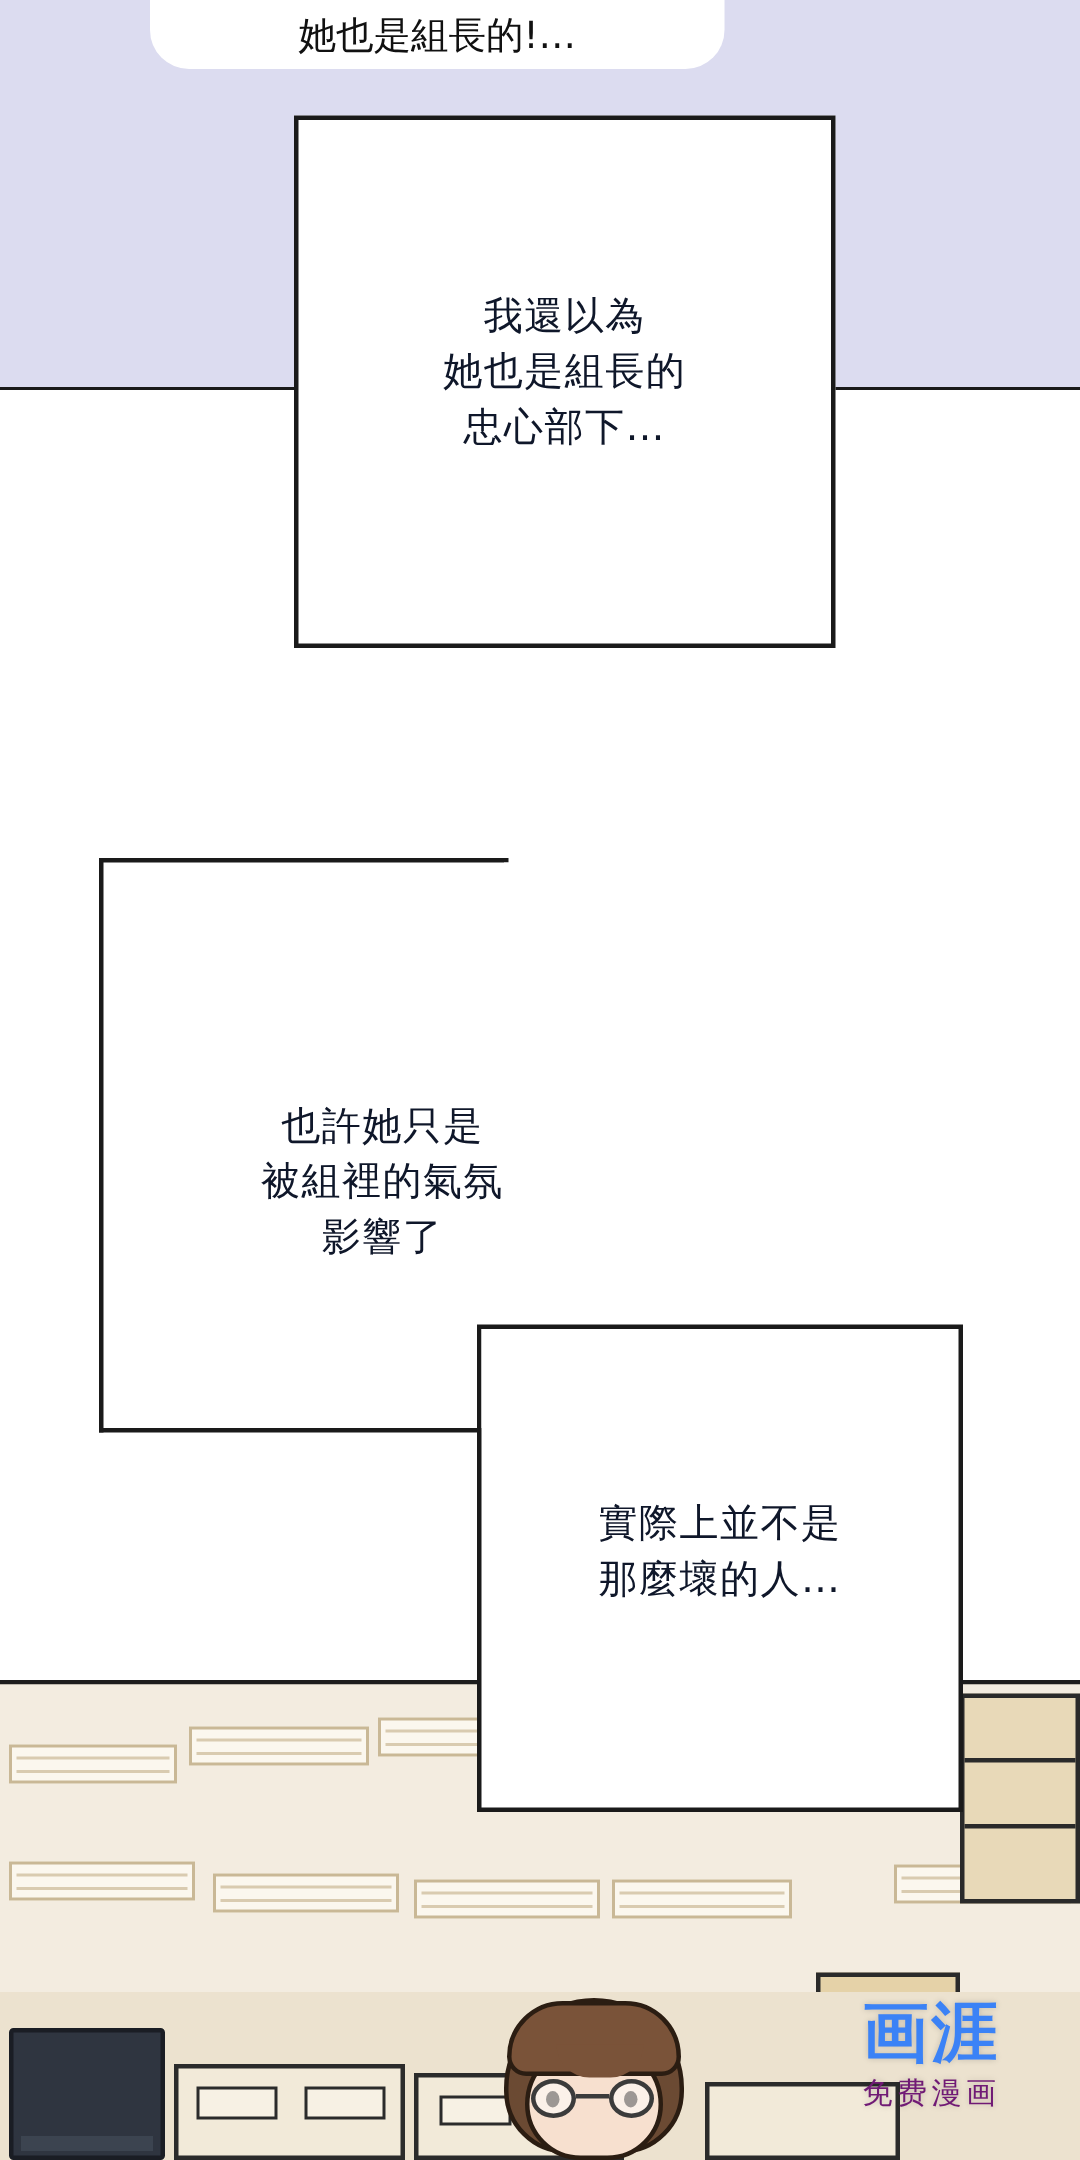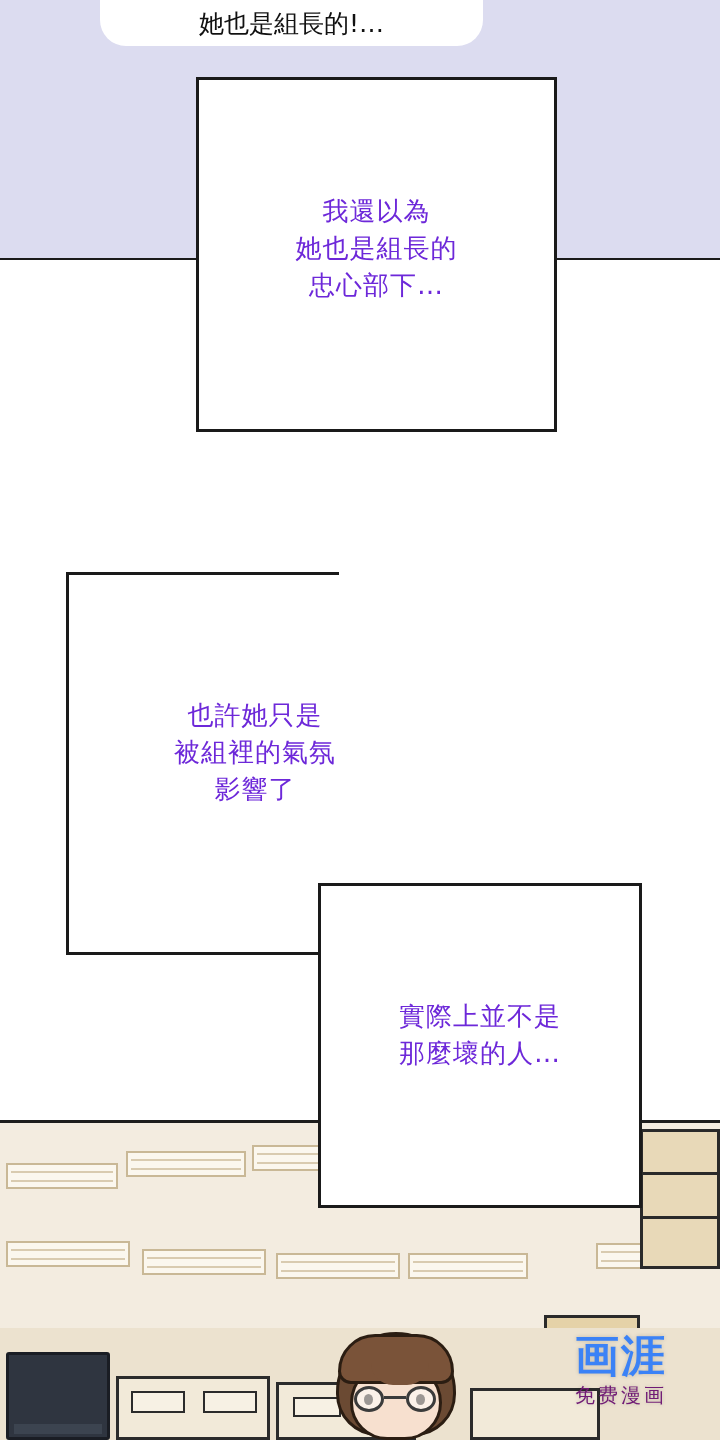--- a/index.html
+++ b/index.html
@@ -253,21 +253,21 @@
     justify-content: center;
     text-align: center;
     color: #111111;
     font-family: "DejaVu Sans", sans-serif;
   }
   .panel-box {
     position: absolute;
     background: #ffffff;
     border: 3px solid #1a1a1a;
     box-sizing: border-box;
-    color: #6d28d9;
+    color: #0f172a;
     font-family: "DejaVu Sans", sans-serif;
     display: flex;
     align-items: flex-start;
     justify-content: center;
     text-align: center;
   }
   .panel-text {
     line-height: 1.42;
     font-size: 26px;
     white-space: pre-line;
@@ -301,20 +301,21 @@
     top: 572px;
     width: 273px;
     height: 383px;
     border-right: none;
     padding-top: 122px;
   }
   #box-three .panel-text {
     position: relative;
     left: 51px;
     width: 300px;
+    margin-top: 36px;
   }
   
   #box-four {
     left: 318px;
     top: 883px;
     width: 324px;
     height: 325px;
     padding-top: 112px;
   }
   

